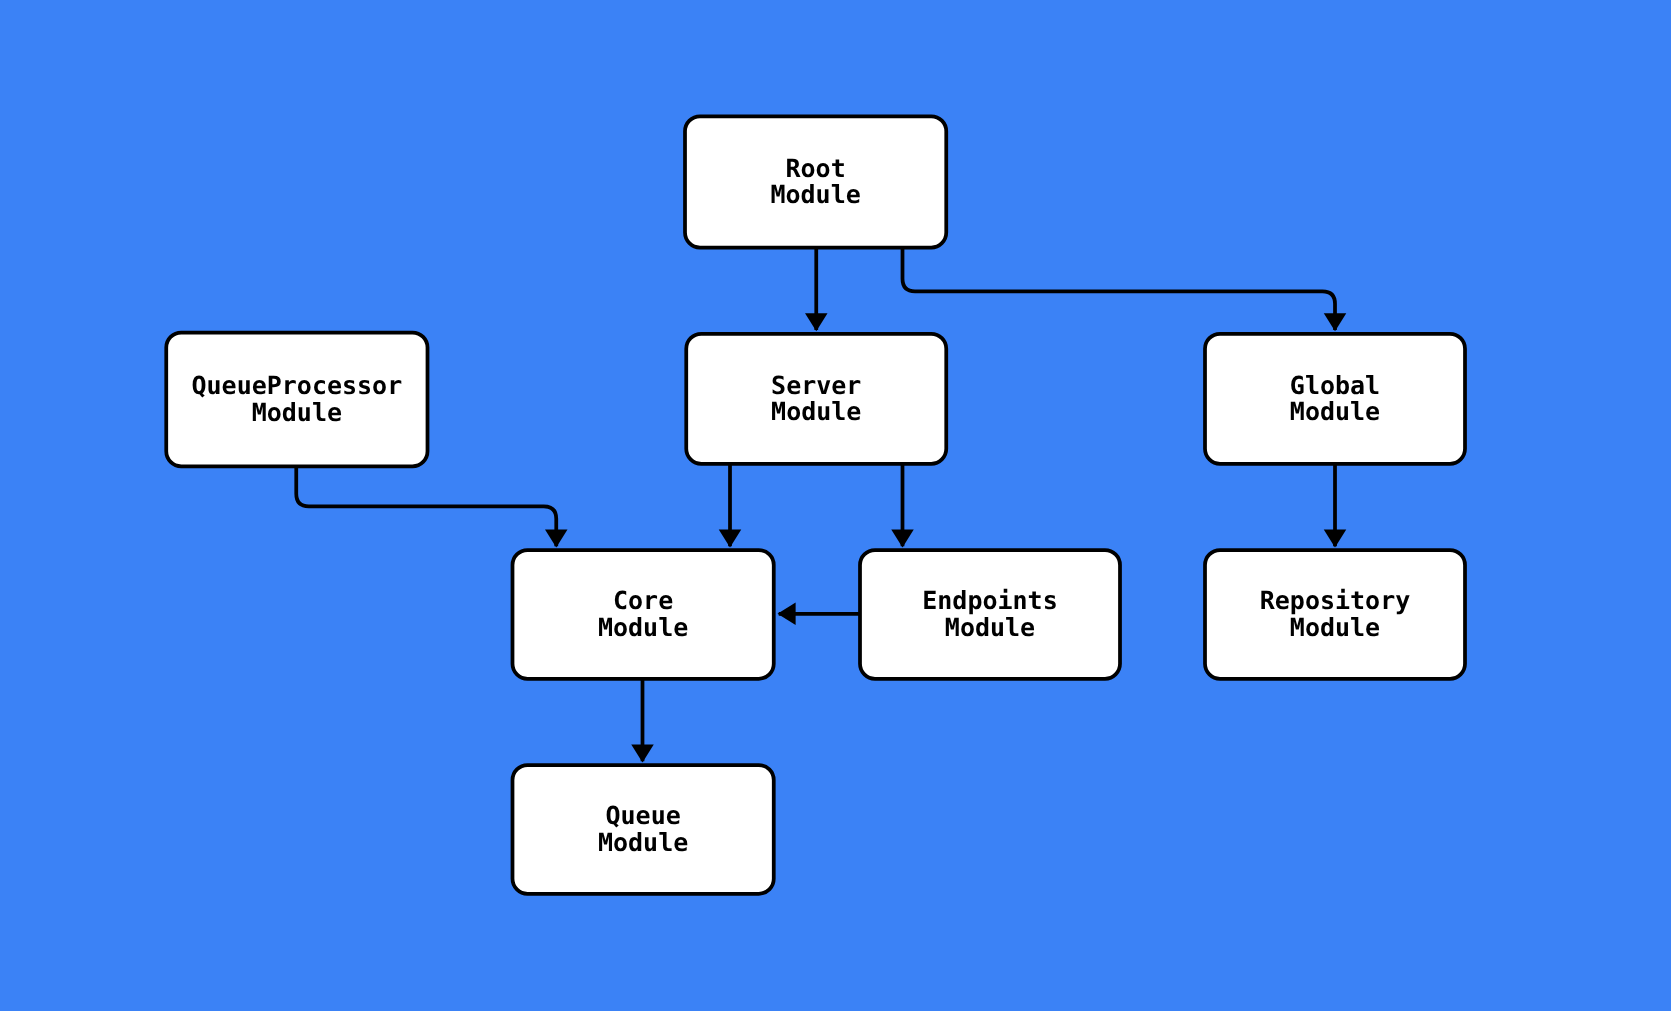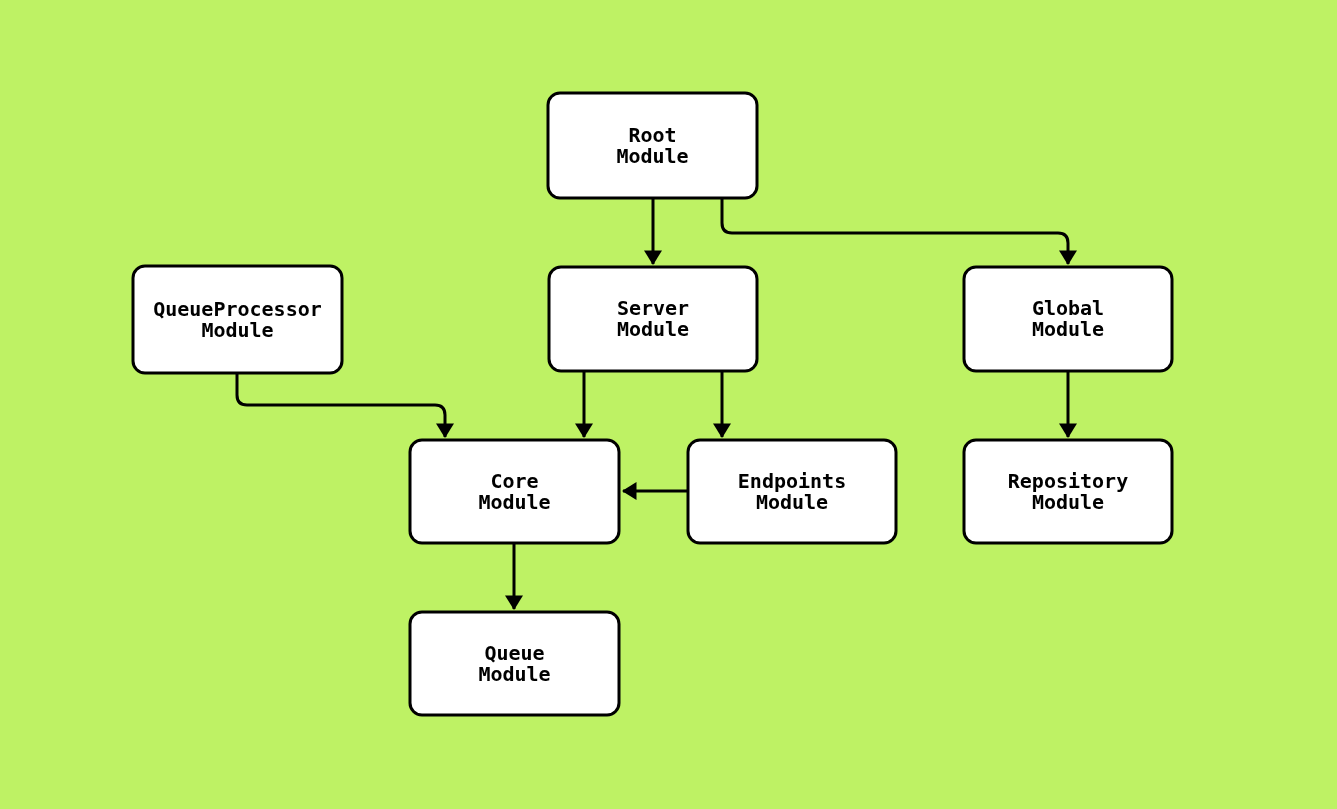--- a/index.html
+++ b/index.html
@@ -7,21 +7,21 @@
     padding: 0;
     background: #ffffff;
     width: 1337px;
     height: 809px;
     overflow: hidden;
   }
   .diagram-wrap {
     position: relative;
     width: 1337px;
     height: 809px;
-    background: #bef264;
+    background: #3b82f6;
   }
   svg {
     display: block;
   }
   .edge-path {
     fill: none;
     stroke: #000000;
     stroke-width: 3;
     stroke-linecap: butt;
   }

